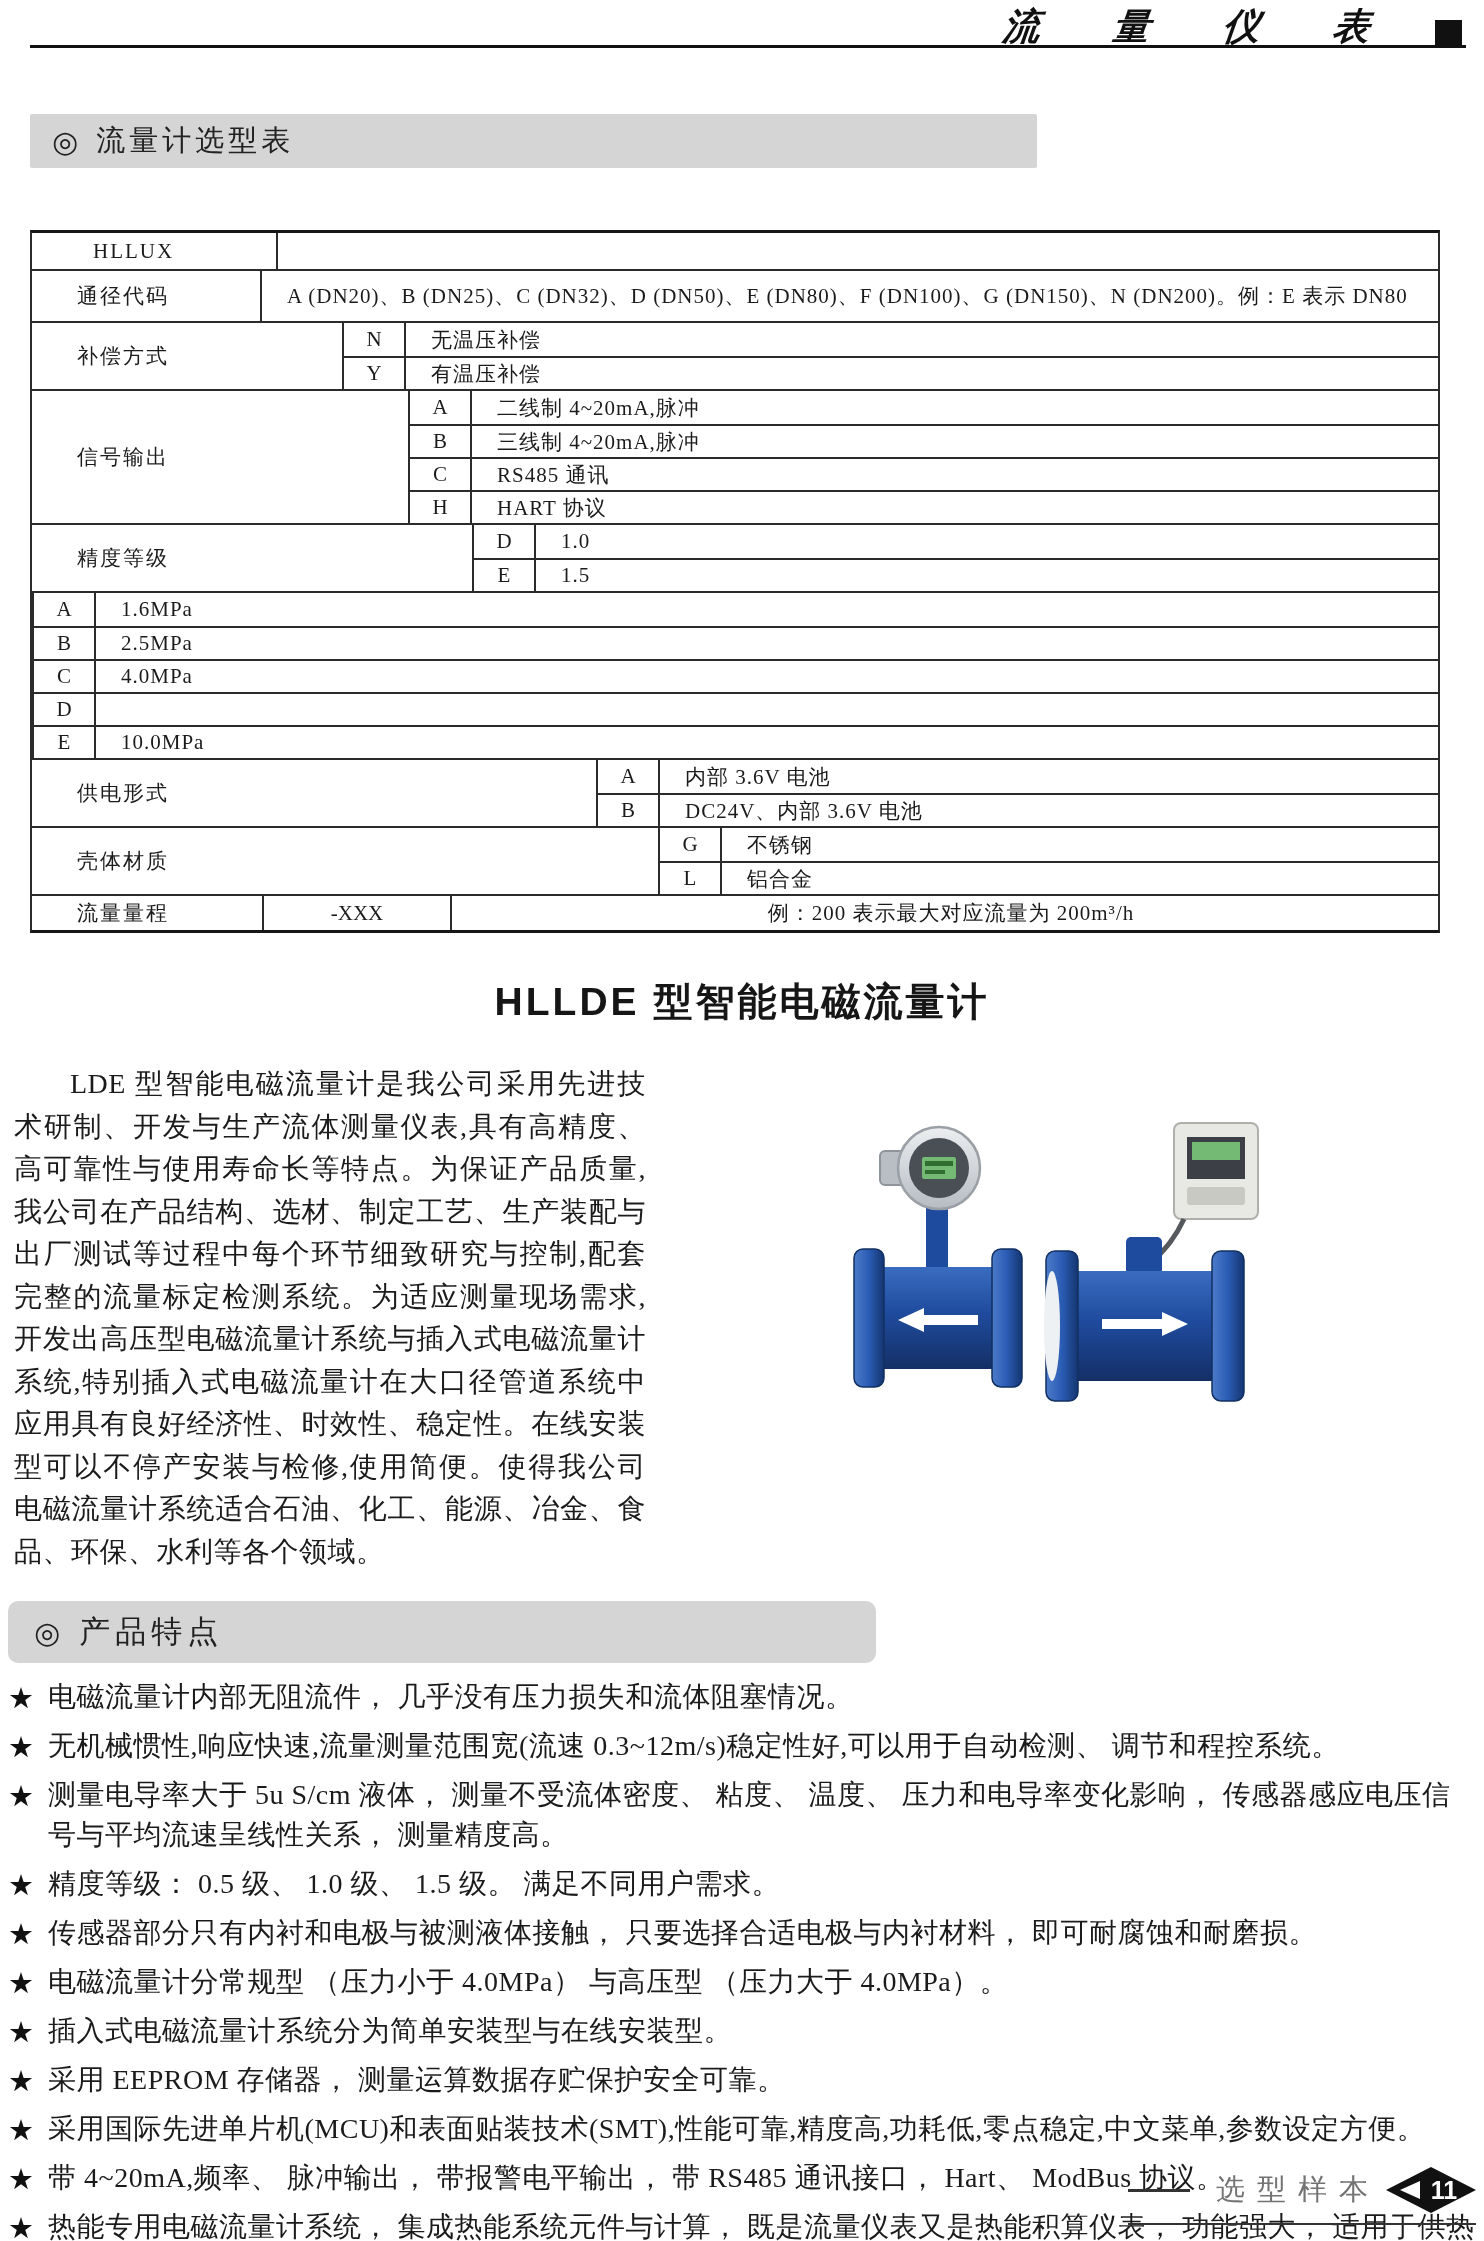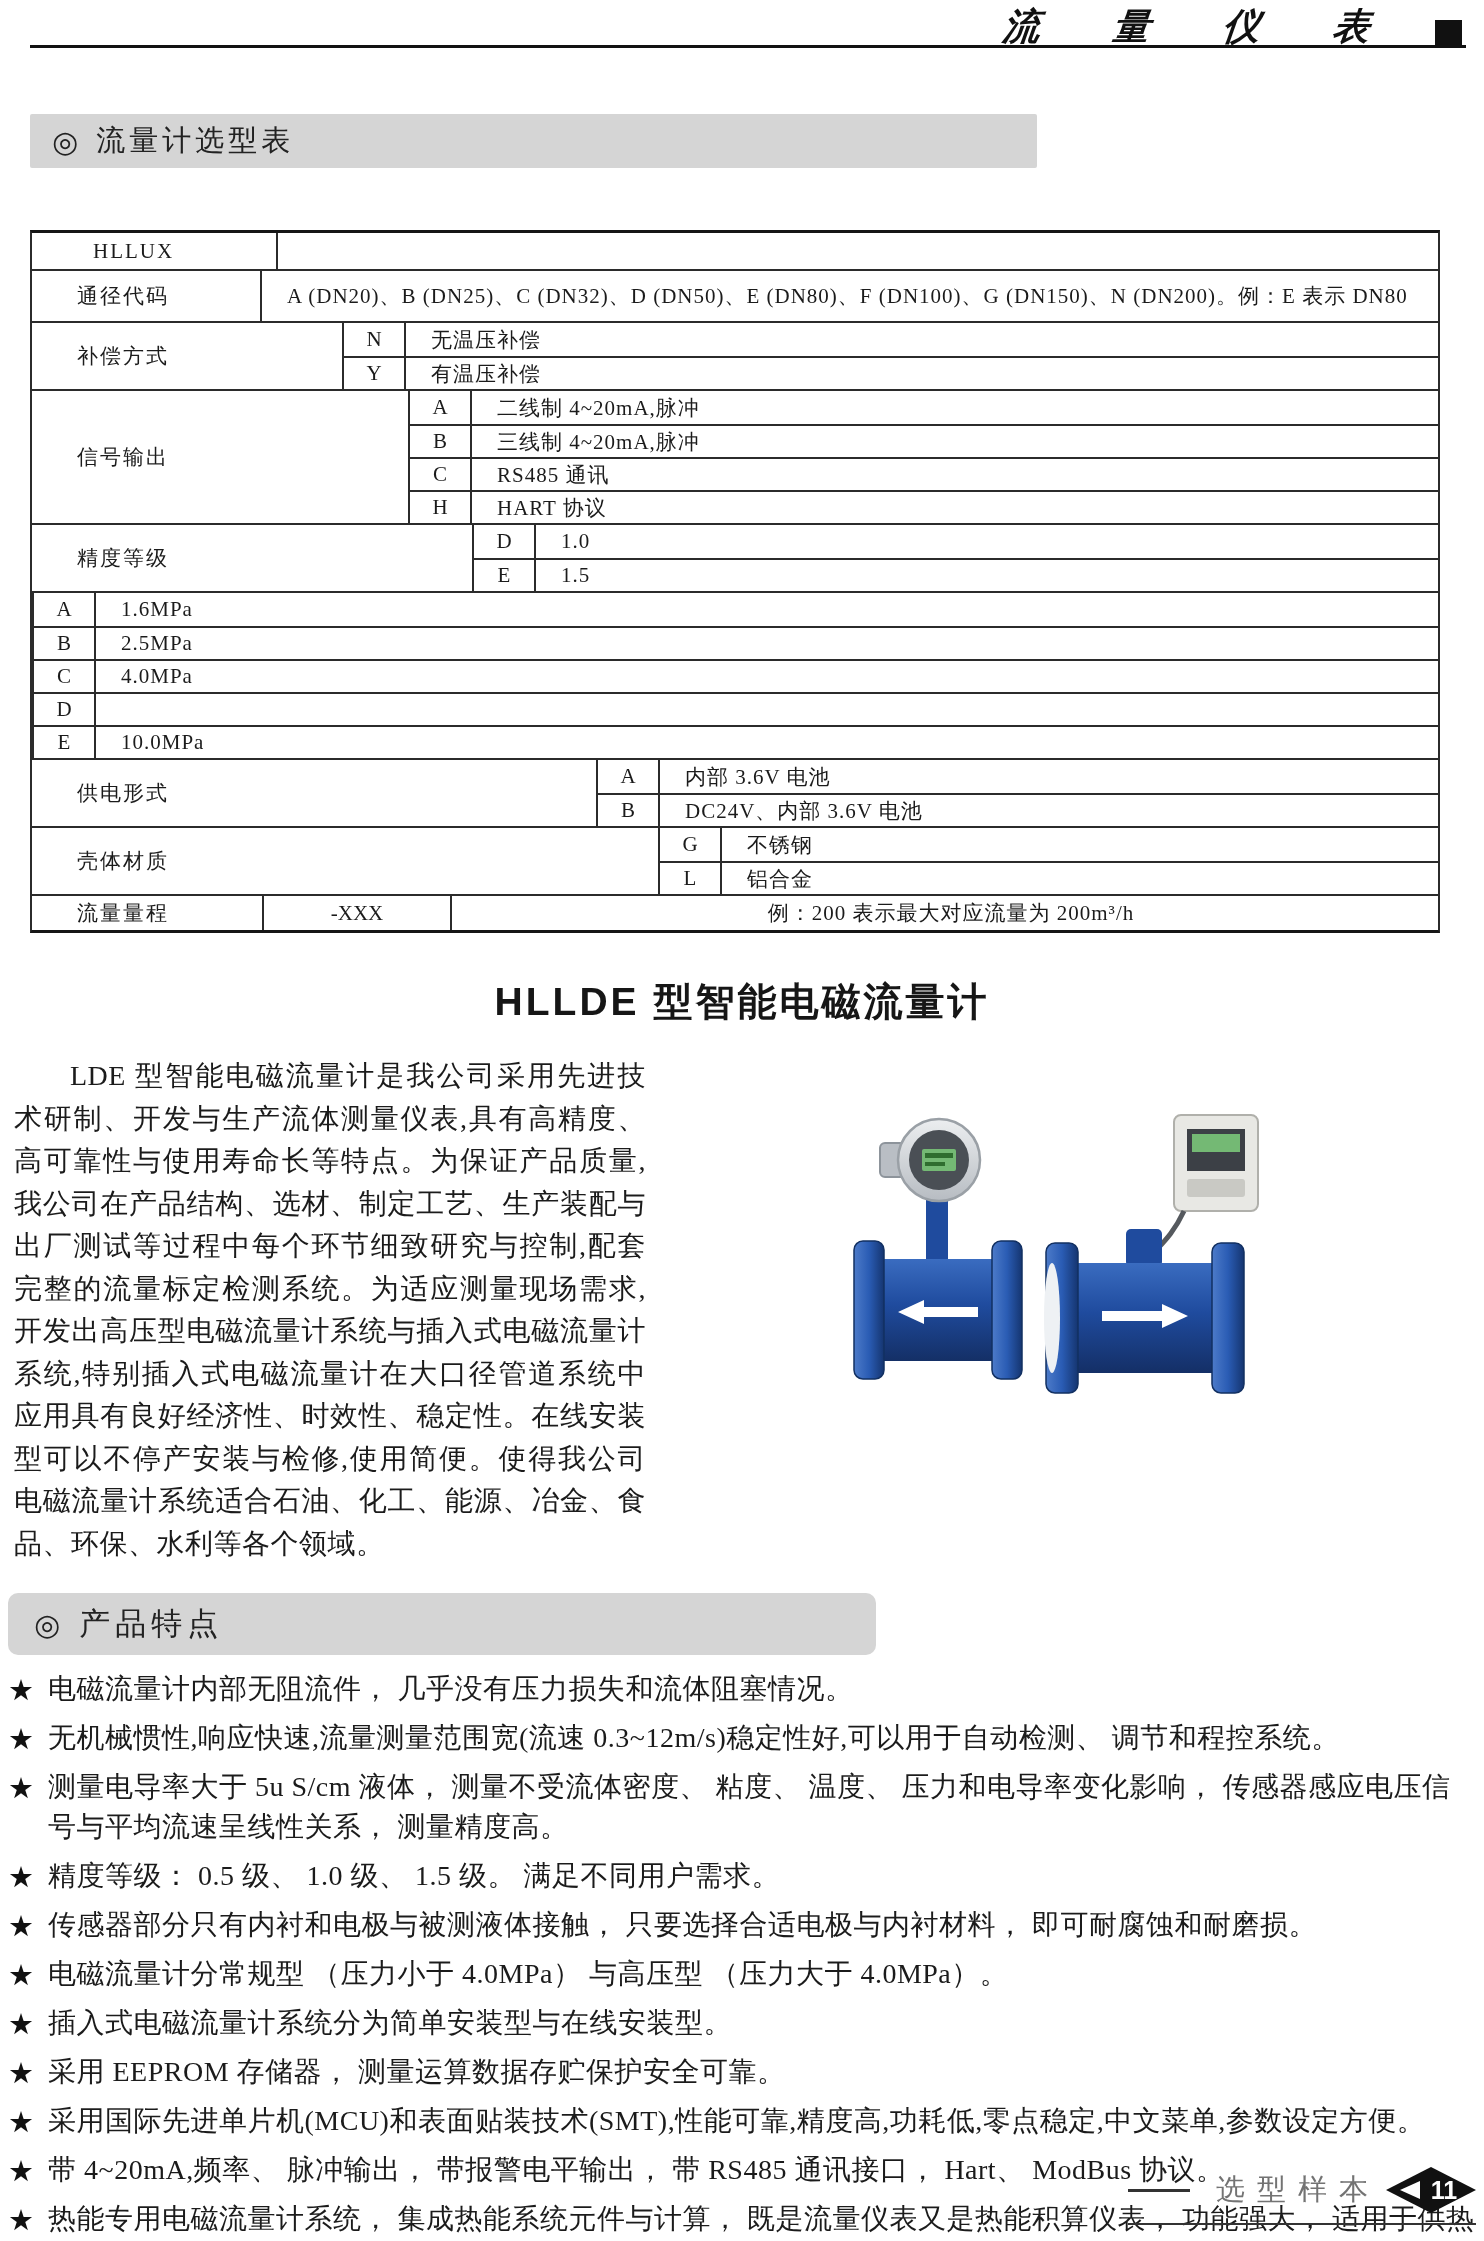--- a/index.html
+++ b/index.html
@@ -45,21 +45,21 @@
   .tcode { flex:0 0 auto; justify-content:center;
     border-left:2px solid #2b2b2b; border-right:2px solid #2b2b2b;
     font-family:"Liberation Serif","DejaVu Serif",serif; }
   .tdesc { flex:1 1 auto; padding-left:25px; letter-spacing:1px; }
   .tdesc.centered { justify-content:center; padding-left:12px;border-radius:14px; }
   .tspace { flex:1 1 auto; }
   
   .prod-title { margin-top:42px; text-align:center;
     font-family:"Liberation Sans","DejaVu Sans",sans-serif;
     font-size:39px; font-weight:bold; letter-spacing:3px; color:#161616; }
-  .content-row { display:flex; margin:26px 20px 0 14px; }
+  .content-row { display:flex; margin:34px 20px 0 14px; }
   .prod-desc { width:632px; font-size:28px; line-height:42.5px;
     text-align:justify; text-indent:2em; letter-spacing:0.5px; }
   .prod-image { flex:1 1 auto; display:flex; justify-content:center; align-items:flex-start; padding-top:8px; }
   
   .feature-list { list-style:none; margin:14px 6px 0 8px; }
   .feature-list li { position:relative; padding-left:40px; margin-bottom:9px;
     font-size:28px; line-height:40px; letter-spacing:0.5px; }
   .feature-list .star { position:absolute; left:0; top:1px; font-size:29px;
     font-family:"DejaVu Sans","Liberation Sans",sans-serif; color:#111; }
   

